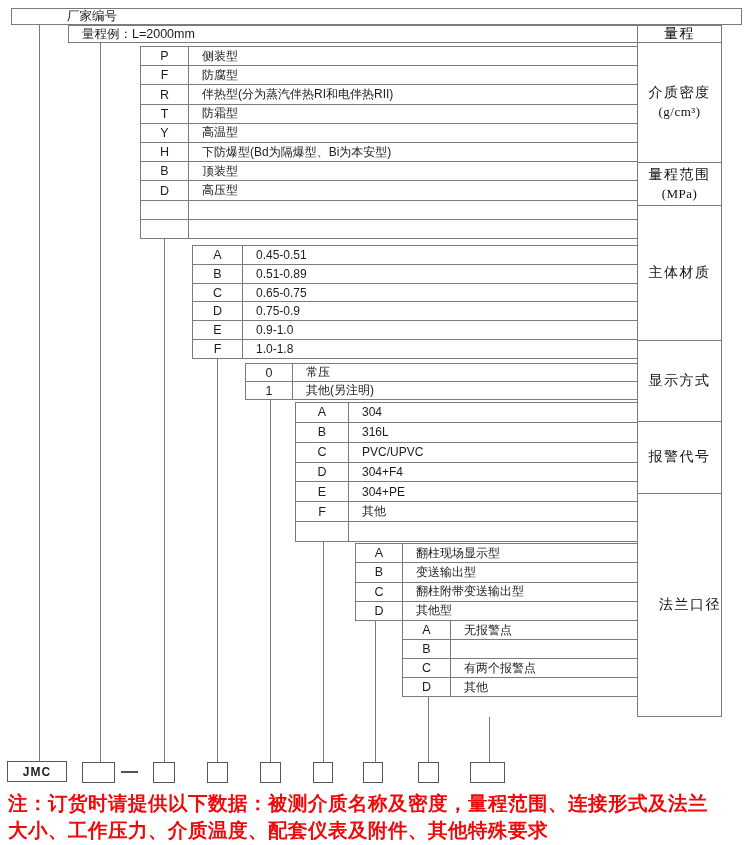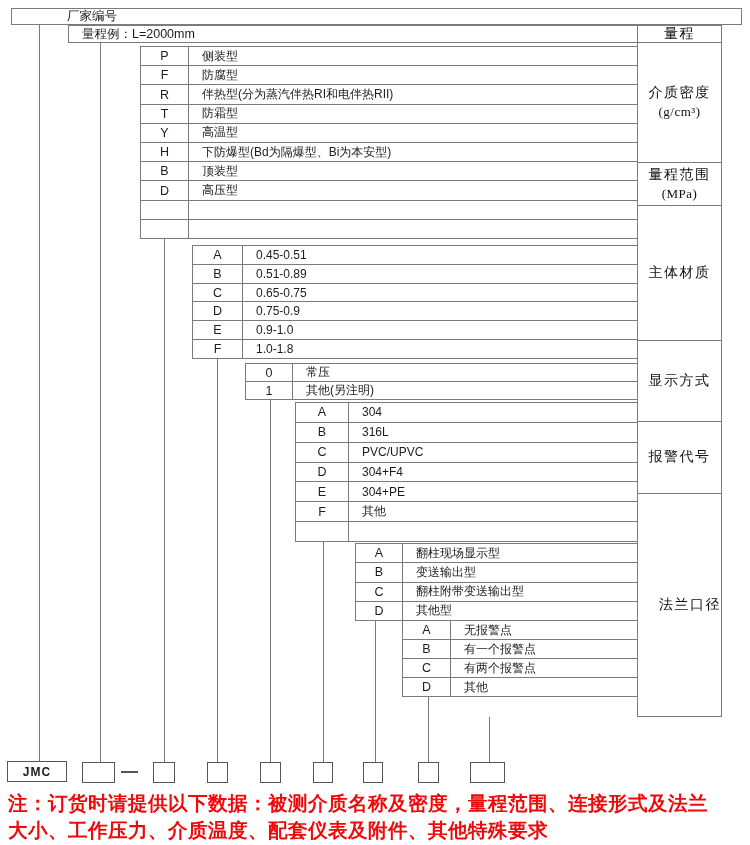--- a/index.html
+++ b/index.html
@@ -180,21 +180,20 @@
       </div>
   </div>
 
   <div class="abs tbl" style="left:402px;top:620px;width:255px;height:77px;">
     <div class="row">
         <div class="code" style="width:48px;">A</div>
         <div class="desc">无报警点</div>
       </div>
     <div class="row">
         <div class="code" style="width:48px;">B</div>
-        <div class="desc">有一个报警点</div>
       </div>
     <div class="row">
         <div class="code" style="width:48px;">C</div>
         <div class="desc">有两个报警点</div>
       </div>
     <div class="row">
         <div class="code" style="width:48px;">D</div>
         <div class="desc">其他</div>
       </div>
   </div>

